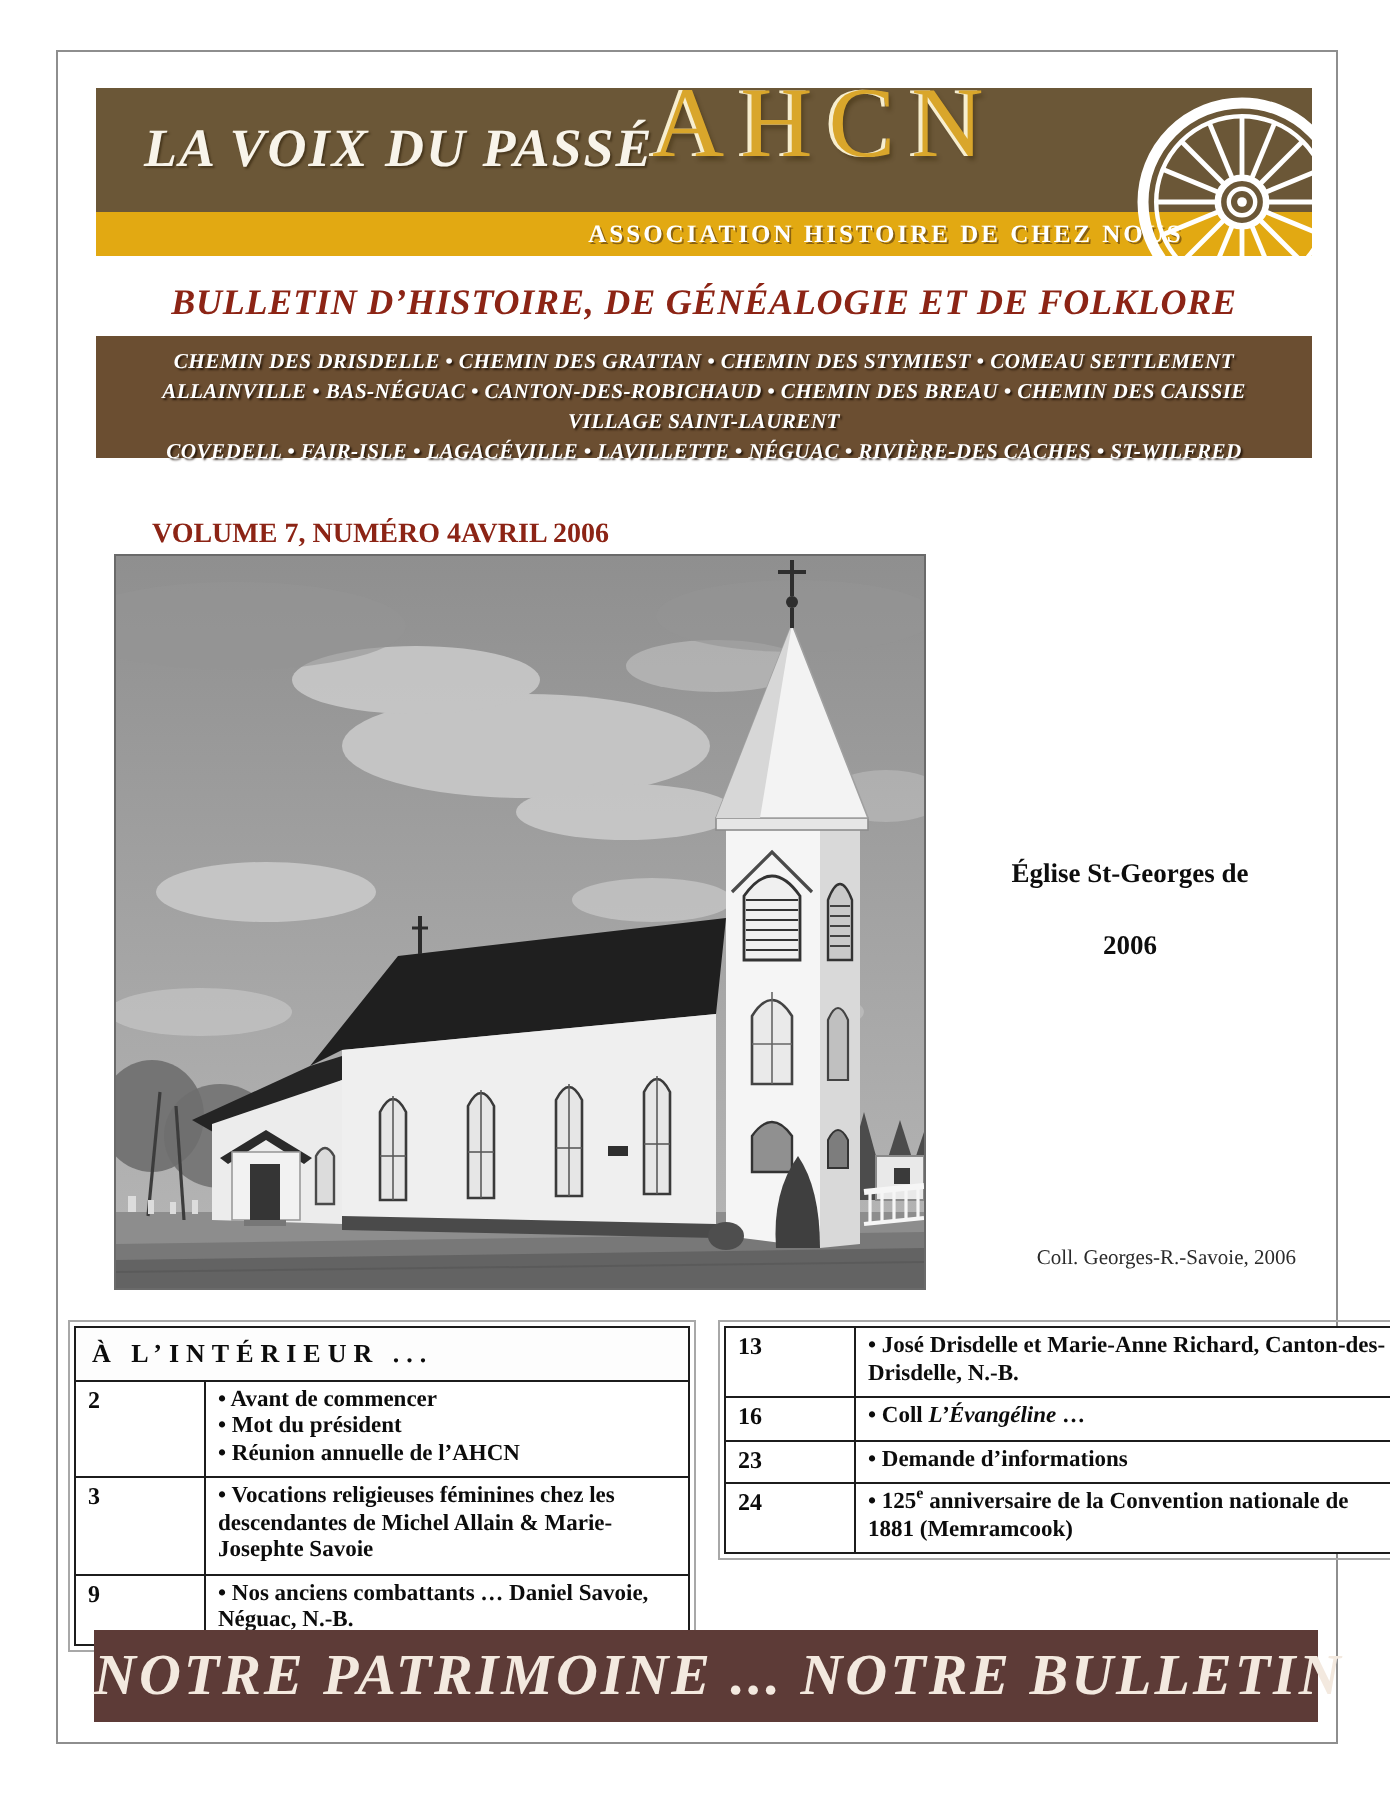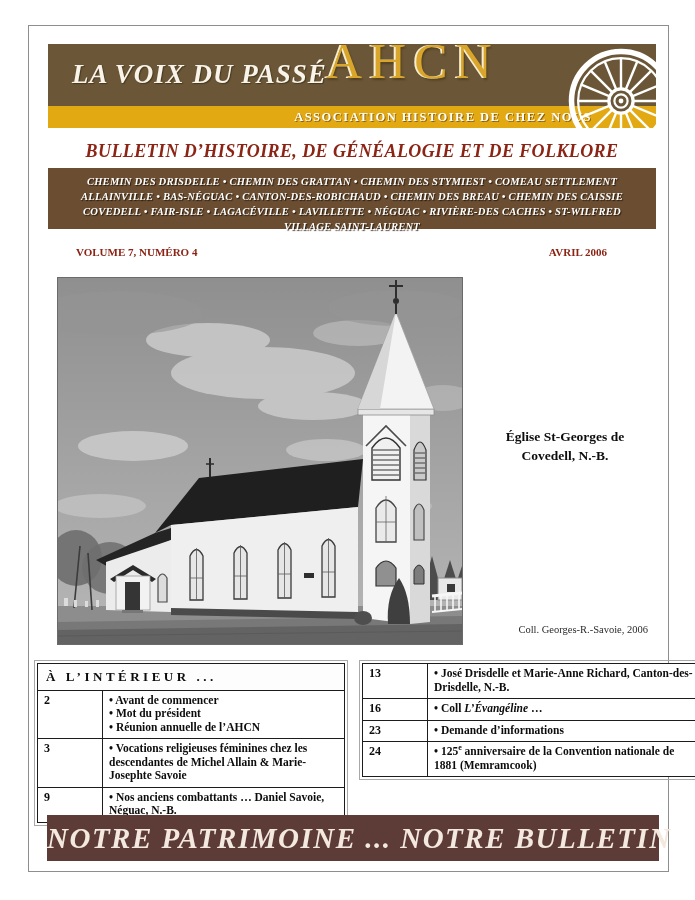--- a/index.html
+++ b/index.html
@@ -23,22 +23,22 @@
   
   .subtitle{position:absolute;left:48px;top:141px;width:608px;text-align:center;font-size:18px;
             font-weight:bold;font-style:italic;color:var(--red,#8c2415);letter-spacing:.4px;white-space:nowrap;}
 
   
   .villages{position:absolute;left:48px;top:168px;width:608px;height:61px;background:var(--brown2,#6b4e31);
             color:#fff;font-weight:bold;font-style:italic;font-size:10.6px;line-height:15px;text-align:center;
             padding-top:6px;box-sizing:border-box;text-shadow:1px 1px 1px rgba(25,12,2,.8);letter-spacing:.2px;}
 
   
-  .issue-row{position:absolute;left:48px;top:246px;width:608px;display:flex;justify-content:space-between;
-             box-sizing:border-box;padding:0 49px 0 28px;color:var(--red,#8c2415);font-weight:bold;font-size:11px;}
+  .issue-row{position:absolute;left:48px;top:260px;width:608px;display:flex;justify-content:flex-start;
+             box-sizing:border-box;padding:0 49px 0 28px;color:var(--red,#8c2415);font-weight:bold;font-size:14px;}
 
   
   .photo{position:absolute;left:57px;top:277px;width:404px;height:366px;border:1px solid #6a6a6a;background:#9d9d9d;}
   .photo svg{display:block;}
   .caption{position:absolute;left:470px;top:427px;width:190px;text-align:center;font-weight:bold;
            font-size:13.5px;line-height:19px;color:#0d0d0d;}
   .caption .year{margin-top:17px;}
   .credit{position:absolute;left:470px;top:624px;width:188px;text-align:right;font-size:10.5px;color:#2a2a2a;
           padding-right:10px;box-sizing:border-box;}
 
@@ -90,22 +90,22 @@
         <circle cx="50" cy="50" r="2.2" fill="#ffffff" stroke="none"></circle>
       </g>
     </svg>
   </div>
 
   <div class="subtitle">BULLETIN D’HISTOIRE, DE GÉNÉALOGIE ET DE FOLKLORE</div>
 
   <div class="villages">
     <div>CHEMIN DES DRISDELLE • CHEMIN DES GRATTAN  • CHEMIN DES STYMIEST • COMEAU SETTLEMENT</div>
     <div>ALLAINVILLE • BAS-NÉGUAC • CANTON-DES-ROBICHAUD • CHEMIN DES BREAU • CHEMIN DES CAISSIE</div>
+    <div>VILLAGE SAINT-LAURENT</div>
     <div>COVEDELL • FAIR-ISLE • LAGACÉVILLE • LAVILLETTE  • NÉGUAC • RIVIÈRE-DES CACHES • ST-WILFRED</div>
-    <div>VILLAGE SAINT-LAURENT</div>
   </div>
 
   <div class="issue-row">
     <span>VOLUME 7, NUMÉRO 4</span>
     <span>AVRIL 2006</span>
   </div>
 
   <div class="photo">
     <svg viewBox="0 0 404 366" width="404" height="366">
       <defs>
@@ -248,21 +248,21 @@
       <line x1="338" y1="2" x2="338" y2="20" stroke="#2e2e2e" stroke-width="2"></line>
       <line x1="331" y1="8" x2="345" y2="8" stroke="#2e2e2e" stroke-width="2"></line>
 
       <path d="M330,346 Q328,318 341,300 Q352,316 352,346 Z" fill="#3f3f3f"></path>
       <ellipse cx="305" cy="340" rx="9" ry="7" fill="#4e4e4e"></ellipse>
     </svg>
   </div>
 
   <div class="caption">
     <div>Église St-Georges de</div>
-    <div>Covedell, N.-B.</div>
+    <div class="year">2006</div>
   </div>
   <div class="credit">Coll. Georges-R.-Savoie, 2006</div>
 
   <table class="toc toc-left">
     <tbody>
         <tr>
       <td class="hdr" colspan="2">À L’INTÉRIEUR ...</td>
     </tr>
     <tr>
       <td class="pg">2</td>

